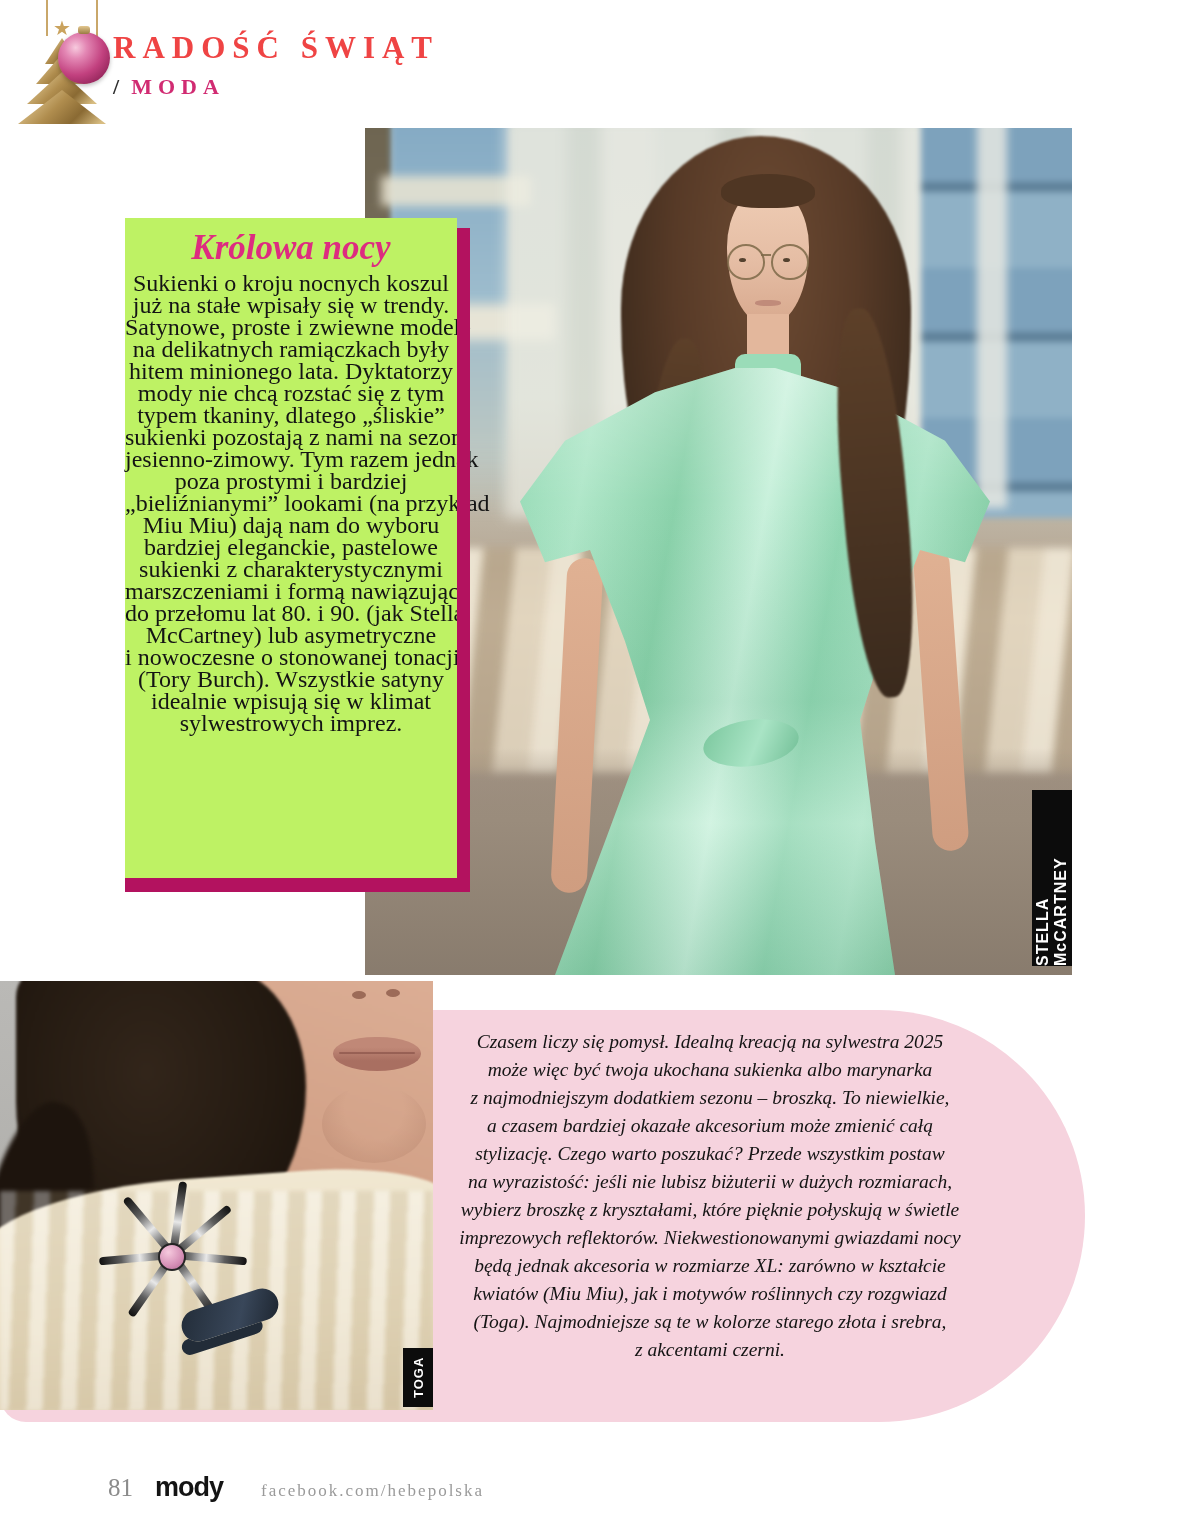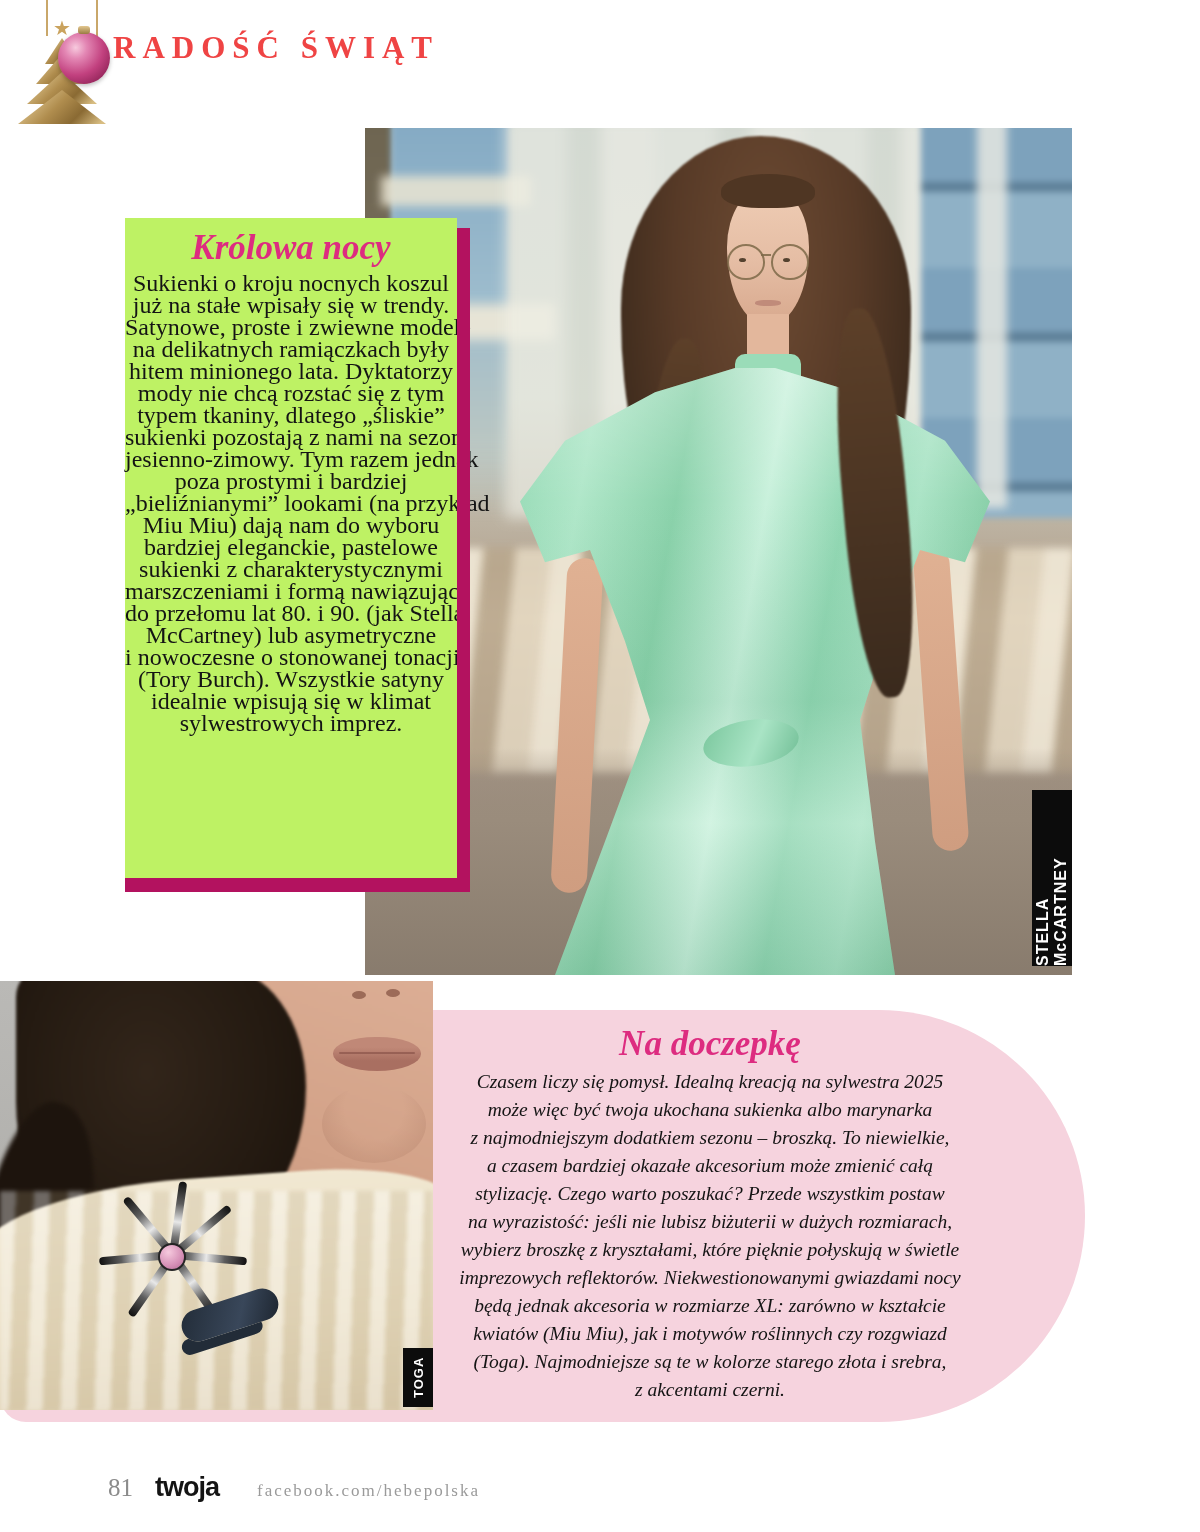--- a/index.html
+++ b/index.html
@@ -160,20 +160,23 @@
         <span class="star">★</span>
         <span class="tier t1"></span>
         <span class="tier t2"></span>
         <span class="tier t3"></span>
         <span class="tier t4"></span>
       </div>
       <div class="bauble"></div>
     </div>
     <div class="titles">
       <h1 class="main-title">RADOŚĆ ŚWIĄT</h1>
+      <div class="sub-title">
+        <span class="slash">/</span><span class="moda">MODA</span>
+      </div>
     </div>
   </div>
 
   <div class="photo-main">
     <div class="pm-layer pm-strip-dark"></div>
     <div class="pm-layer pm-window-left"></div>
     <div class="pm-layer pm-band-left1"></div>
     <div class="pm-layer pm-band-left2"></div>
     <div class="pm-layer pm-center-light"></div>
     <div class="pm-layer pm-window-right"></div>
@@ -251,34 +254,33 @@
       <span class="spoke" style="transform:rotate(215deg);"></span>
       <span class="spoke" style="transform:rotate(265deg);"></span>
       <span class="spoke" style="transform:rotate(320deg);"></span>
       <span class="gem"></span>
       <span class="cluster"></span>
     </div>
     <div class="credit credit-toga">TOGA</div>
   </div>
 
   <section class="article2">
-    <h2 class="script-head">Na doczepkę</h2>
     <div class="body-lines">Czasem liczy się pomysł. Idealną kreacją na sylwestra 2025
 może więc być twoja ukochana sukienka albo marynarka
 z najmodniejszym dodatkiem sezonu – broszką. To niewielkie,
 a czasem bardziej okazałe akcesorium może zmienić całą
 stylizację. Czego warto poszukać? Przede wszystkim postaw
 na wyrazistość: jeśli nie lubisz biżuterii w dużych rozmiarach,
 wybierz broszkę z kryształami, które pięknie połyskują w świetle
 imprezowych reflektorów. Niekwestionowanymi gwiazdami nocy
 będą jednak akcesoria w rozmiarze XL: zarówno w kształcie
 kwiatów (Miu Miu), jak i motywów roślinnych czy rozgwiazd
 (Toga). Najmodniejsze są te w kolorze starego złota i srebra,
 z akcentami czerni.</div>
   </section>
 
   <footer class="pfooter">
     <span class="pagenum">81</span>
-    <span class="hebe-logo">twoja</span>
+    <span class="hebe-logo">mody</span>
     <span class="fb-link">facebook.com/hebepolska</span>
   </footer>
 
 </div>
 
 </body></html>

